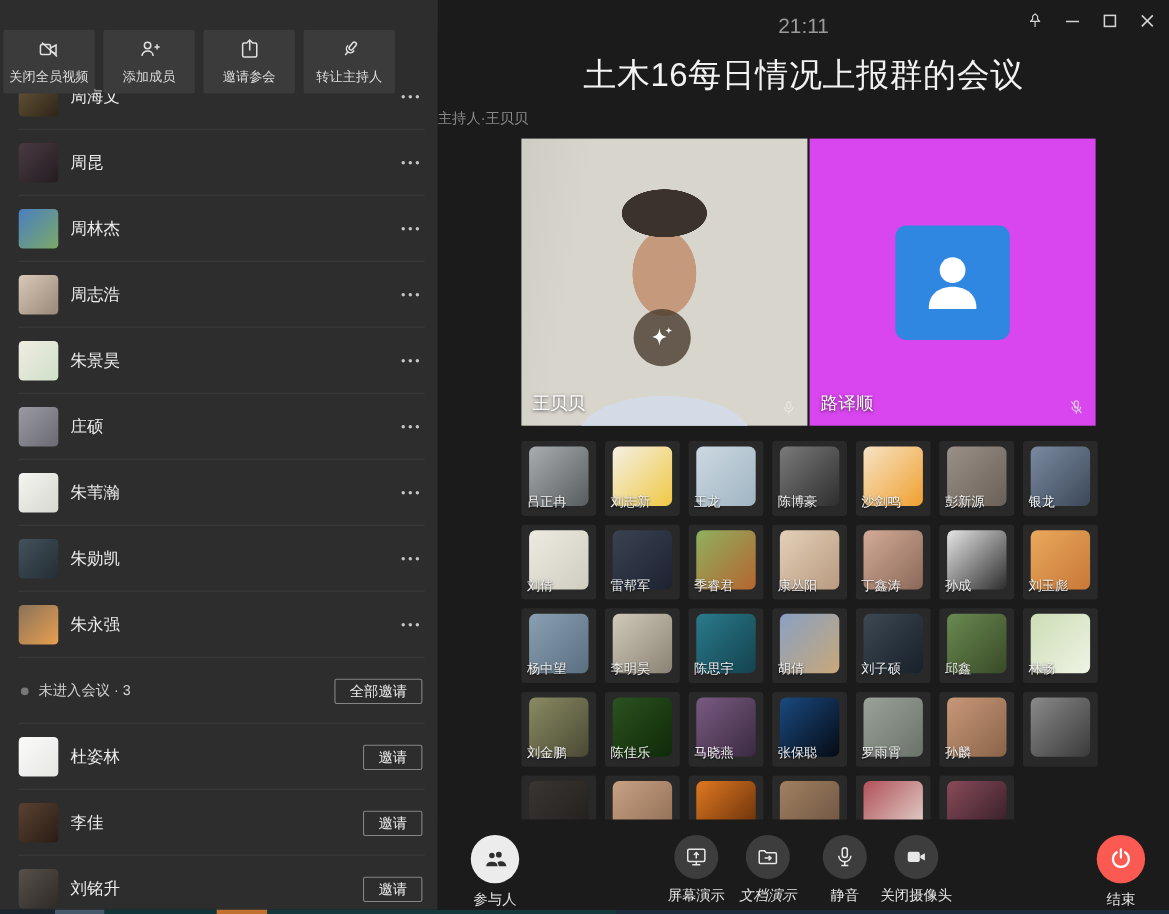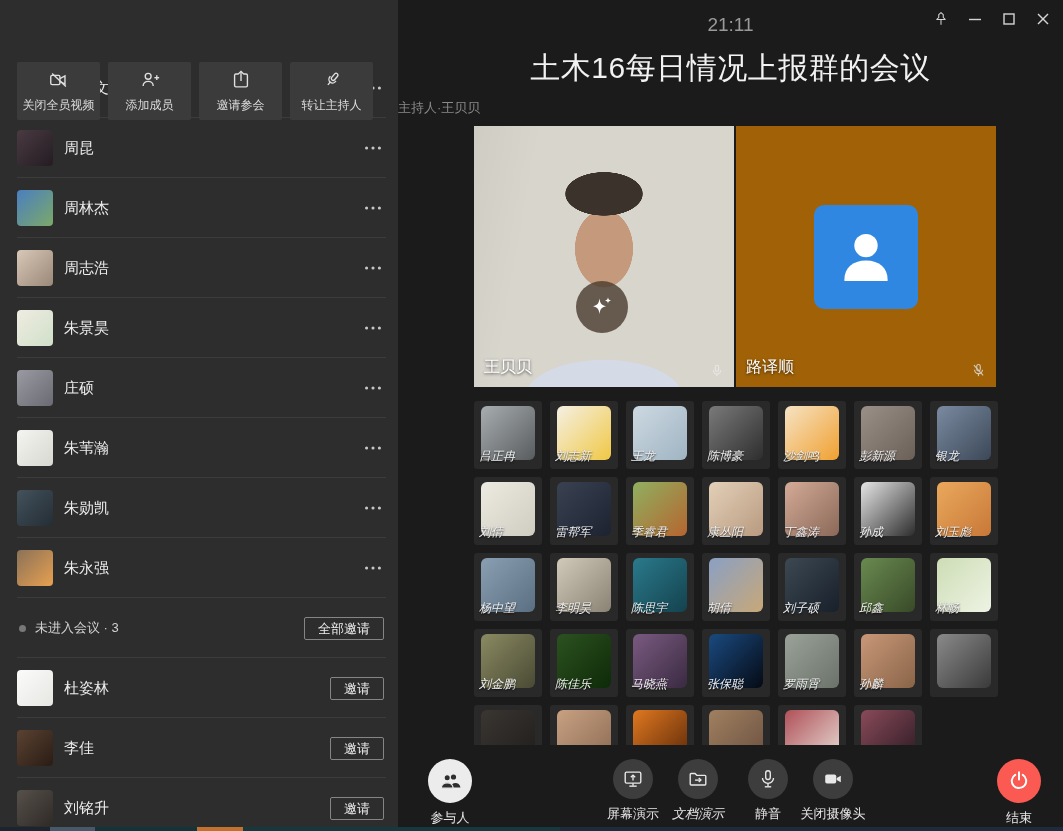--- a/index.html
+++ b/index.html
@@ -3,21 +3,21 @@
 <meta charset="utf-8">
 <style>
   html,body{margin:0;padding:0;background:#0d0d0d;}
   *{box-sizing:border-box;}
   .app{position:relative;width:1063px;height:831px;overflow:hidden;
        font-family:"Liberation Sans","DejaVu Sans",sans-serif;color:#e8e8e8;background:#1b1b1b;}
 
   
   .left{position:absolute;left:0;top:0;width:398px;height:827px;background:#2d2d2d;overflow:hidden;}
   .lp-top{position:absolute;left:0;top:0;width:398px;height:27px;background:#2d2d2d;z-index:3;}
-  .lp-toolbar{position:absolute;left:17px;top:27px;display:flex;gap:8px;z-index:3;margin-top:35px;}
+  .lp-toolbar{position:absolute;left:3px;top:27px;display:flex;gap:8px;z-index:3;}
   .tbtn{width:83px;height:58px;background:#3b3b3b;border-radius:2px;display:flex;flex-direction:column;
         align-items:center;justify-content:flex-start;padding-top:7px;cursor:default;}
   .tbtn svg{width:22px;height:22px;}
   .tbtn .tlabel{font-size:12px;color:#dcdcdc;margin-top:6px;white-space:nowrap;}
 
   .plist{position:absolute;left:0;top:58px;width:398px;z-index:1;}
   .prow{position:relative;display:flex;align-items:center;height:60px;padding:0 14px 0 17px;}
   .prow::after{content:"";position:absolute;left:17px;right:12px;bottom:0;height:1px;background:#3c3c3c;}
   .pavatar{width:36px;height:36px;border-radius:4px;flex:0 0 auto;}
   .pname{font-size:15px;color:#ececec;margin-left:11px;white-space:nowrap;}
@@ -40,33 +40,33 @@
   .mhost{position:absolute;top:99px;left:0;width:100%;text-align:left;font-size:13px;color:#8a8a8a;}
 
   
   .featured{position:absolute;left:76px;top:126px;width:522px;height:261px;display:flex;gap:2px;}
   .ftile{position:relative;width:260px;height:261px;overflow:hidden;}
   .webcam{background:
       radial-gradient(ellipse 64px 36px at 50% 26%, #3b322b 60%, rgba(59,50,43,0) 61%),
       radial-gradient(ellipse 48px 64px at 50% 47%, #c59a7c 60%, rgba(197,154,124,0) 61%),
       radial-gradient(ellipse 130px 62px at 50% 104%, #d4dae6 60%, rgba(212,218,230,0) 61%),
       linear-gradient(100deg,#cfccc4 0%,#d8d5cd 22%,#d8d5cd 100%);}
-  .avatar-tile{background:#a16207;display:flex;align-items:center;justify-content:center;}
+  .avatar-tile{background:#d946ef;display:flex;align-items:center;justify-content:center;}
   .big-avatar{width:104px;height:104px;border-radius:10px;background:#2f87e2;display:flex;
               align-items:center;justify-content:center;}
   .fname{position:absolute;left:10px;bottom:9px;font-size:16px;color:#ffffff;
          text-shadow:0 1px 3px rgba(0,0,0,.7);}
   .fmic{position:absolute;right:9px;bottom:8px;}
   .beauty{position:absolute;left:102px;top:155px;width:52px;height:52px;border-radius:50%;
           background:rgba(72,59,45,.8);display:flex;align-items:center;justify-content:center;}
 
   
   .grid{position:absolute;left:76px;top:401px;width:522px;display:grid;
         grid-template-columns:repeat(7,68px);grid-auto-rows:68px;gap:8px;z-index:1;}
-  .gtile{position:relative;background:#292929;border-radius:3px;overflow:hidden;font-style:italic;}
+  .gtile{position:relative;background:#292929;border-radius:3px;overflow:hidden;}
   .gava{position:absolute;left:7px;top:5px;width:54px;height:54px;border-radius:6px;}
   .gname{position:absolute;left:5px;bottom:4px;font-size:12px;color:#f2f2f2;white-space:nowrap;
          text-shadow:0 1px 2px rgba(0,0,0,.85);}
 
   
   .bottombar{position:absolute;left:0;right:0;bottom:0;height:82px;background:#1b1b1b;z-index:5;}
   .bitem{position:absolute;top:14px;width:100px;display:flex;flex-direction:column;align-items:center;}
   .bcircle{width:40px;height:40px;border-radius:50%;background:#3d3d3d;display:flex;
            align-items:center;justify-content:center;}
   .bcircle.light{width:44px;height:44px;background:#ececec;}

